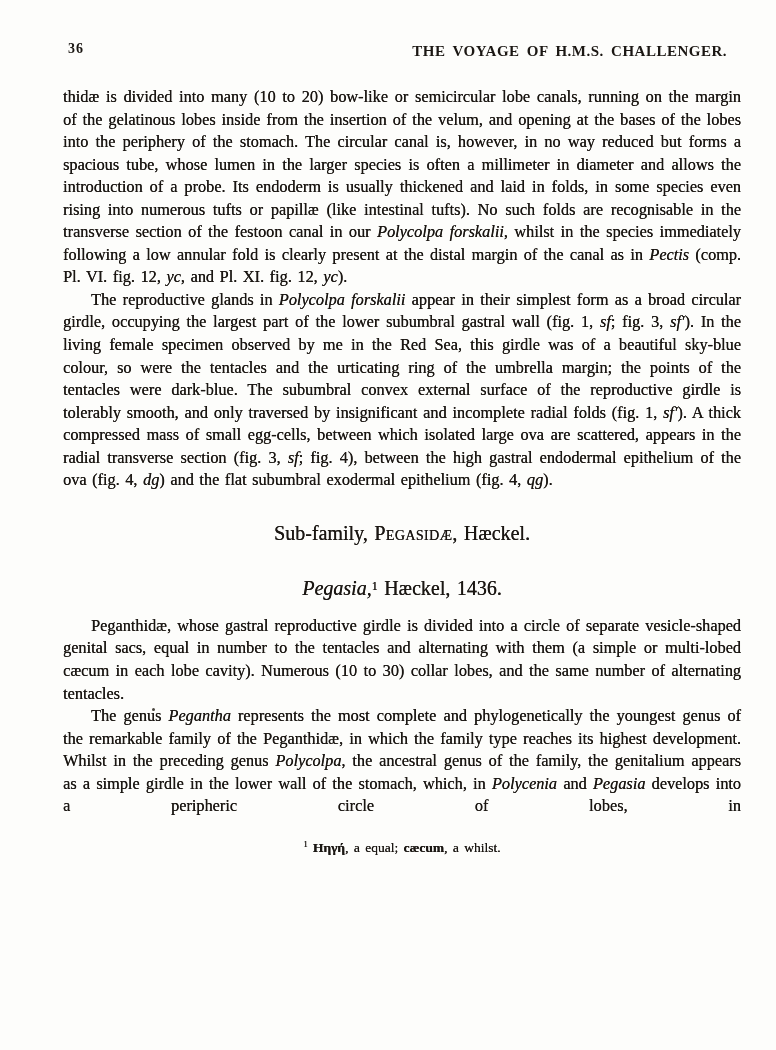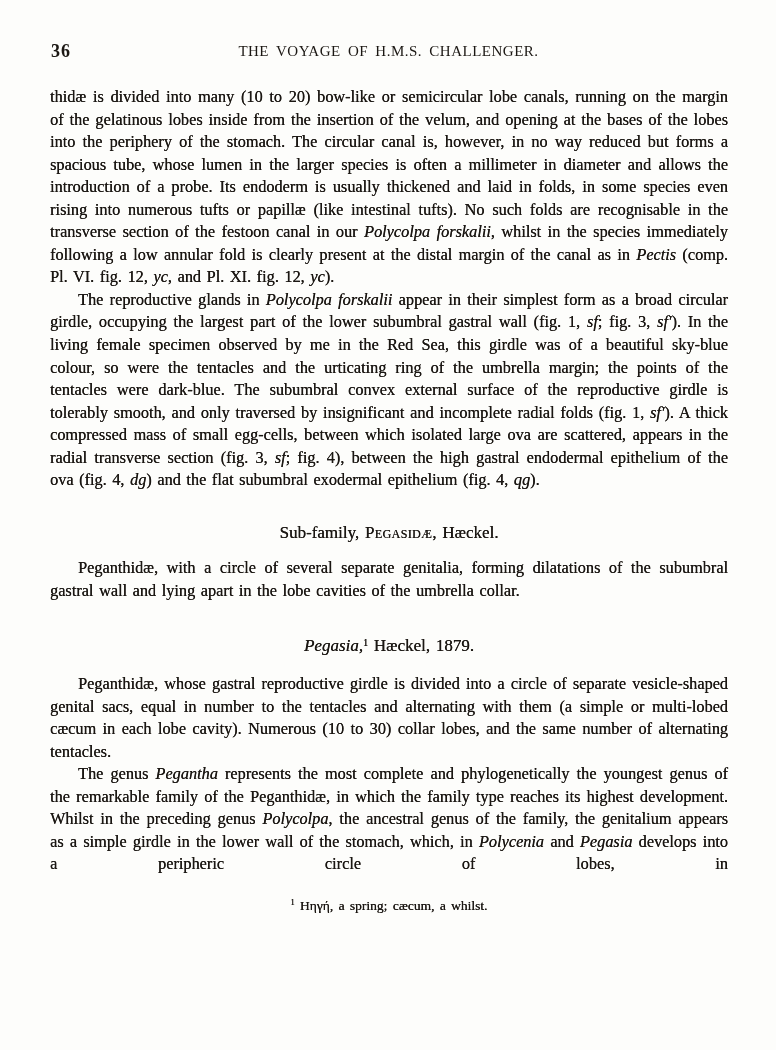--- a/index.html
+++ b/index.html
@@ -15,60 +15,60 @@
     overflow: hidden;
   }
 
   
   .pagehead {
     position: absolute;
     top: 41px; left: 50px; right: 49px;
     height: 22px;
   }
   .pagenum {
-    position: absolute; left: 1px; top: 0;
-    font-size: 18px; font-weight: bold; letter-spacing: 1px;
+    position: absolute; left: 18px; top: 0;
+    font-size: 14px; font-weight: bold; letter-spacing: 1px;
   }
   .runtitle {
     position: absolute; left: 0; right: 0; top: 2px;
-    text-align: center;
-    font-size: 15px; font-weight: normal;
+    text-align: right;
+    font-size: 15px; font-weight: bold;
     letter-spacing: 0.5px; word-spacing: 3px;
     white-space: nowrap;
   }
 
   
   .bodyblock {
     position: absolute;
-    top: 86px; left: 50px; width: 678px;
+    top: 86px; left: 63px; width: 678px;
     font-size: 16.3px;
     line-height: 22.55px;
     text-align: justify;
     word-spacing: 1.5px;
     text-shadow: 0.18px 0 0 #1b1713; 
   }
   .para { text-indent: 28px; }
   .noindent { text-indent: 0; }
   .contpara { text-align-last: justify; } 
 
   .i { font-style: italic; }
   .sc { font-variant: small-caps; letter-spacing: 0.4px; }
-  .b { font-weight: normal; margin-top: 48px; }
+  .b { font-weight: bold; margin-top: 48px; }
 
   sup.fnref {
     font-size: 0.60em;
     line-height: 0;
     vertical-align: 5px;
     font-style: normal;
   }
 
   .centerhead {
     text-align: right;
     text-indent: 0;
-    font-size: 17px;
+    font-size: 20px;
     font-weight: normal;
     margin: 30px 0 13px 0;
     text-align-last: center;
   }
   .genushead { margin: 33px 0 15px 0; }
 
   .footnote {
     text-align: center;
     text-align-last: center;
     text-indent: 0;
@@ -96,26 +96,25 @@
     <span class="runtitle">THE VOYAGE OF H.M.S. CHALLENGER.</span>
   </header>
 
   <main class="bodyblock">
     <p class="para noindent"><span>thidæ is divided into many (10 to 20) bow-like or semicircular lobe canals, running on the margin of the gelatinous lobes inside from the insertion of the velum, and opening at the bases of the lobes into the periphery of the stomach. The circular canal is, however, in no way reduced but forms a spacious tube, whose lumen in the larger species is often a millimeter in diameter and allows the introduction of a probe. Its endoderm is usually thickened and laid in folds, in some species even rising into numerous tufts or papillæ (like intestinal tufts). No such folds are recognisable in the transverse section of the festoon canal in our </span><span class="i">Polycolpa forskalii</span><span>, whilst in the species immediately following a low annular fold is clearly present at the distal margin of the canal as in </span><span class="i">Pectis</span><span> (comp. Pl. VI. fig. 12, </span><span class="i">yc</span><span>, and Pl. XI. fig. 12, </span><span class="i">yc</span><span>).</span></p>
 
     <p class="para"><span>The reproductive glands in </span><span class="i">Polycolpa forskalii</span><span> appear in their simplest form as a broad circular girdle, occupying the largest part of the lower subumbral gastral wall (fig. 1, </span><span class="i">sf</span><span>; fig. 3, </span><span class="i">sf′</span><span>). In the living female specimen observed by me in the Red Sea, this girdle was of a beautiful sky-blue colour, so were the tentacles and the urticating ring of the umbrella margin; the points of the tentacles were dark-blue. The subumbral convex external surface of the reproductive girdle is tolerably smooth, and only traversed by insignificant and incomplete radial folds (fig. 1, </span><span class="i">sf′</span><span>). A thick compressed mass of small egg-cells, between which isolated large ova are scattered, appears in the radial transverse section (fig. 3, </span><span class="i">sf</span><span>; fig. 4), between the high gastral endodermal epithelium of the ova (fig. 4, </span><span class="i">dg</span><span>) and the flat subumbral exodermal epithelium (fig. 4, </span><span class="i">qg</span><span>).</span></p>
 
     <h2 class="centerhead"><span>Sub-family, </span><span class="sc">Pegasidæ</span><span>, Hæckel.</span></h2>
 
-    <p class="para"><span>Peganthidæ, with a circle of several separate genitalia, forming dilatations of the subumbral gastral wall and lying apart in the lobe cavities of the umbrella collar.</span></p>
 
-    <h2 class="centerhead genushead"><span class="i">Pegasia,</span><sup class="fnref">1</sup><span> Hæckel, 1879.</span></h2>
+    <h2 class="centerhead genushead"><span class="i">Pegasia,</span><sup class="fnref">1</sup><span> Hæckel, 1436.</span></h2>
 
     <p class="para"><span>Peganthidæ, whose gastral reproductive girdle is divided into a circle of separate vesicle-shaped genital sacs, equal in number to the tentacles and alternating with them (a simple or multi-lobed cæcum in each lobe cavity). Numerous (10 to 30) collar lobes, and the same number of alternating tentacles.</span></p>
 
     <p class="para contpara"><span>The genus </span><span class="i">Pegantha</span><span> represents the most complete and phylogenetically the youngest genus of the remarkable family of the Peganthidæ, in which the family type reaches its highest development. Whilst in the preceding genus </span><span class="i">Polycolpa</span><span>, the ancestral genus of the family, the genitalium appears as a simple girdle in the lower wall of the stomach, which, in </span><span class="i">Polycenia</span><span> and </span><span class="i">Pegasia</span><span> develops into a peripheric circle of lobes, in</span></p>
 
-    <div class="footnote"><sup class="fnref">1</sup><span> </span><span class="b">Ηηγή</span><span>, a spring; </span><span class="b">cæcum</span><span>, a whilst.</span></div>
+    <div class="footnote"><sup class="fnref">1</sup><span> </span><span class="b">Ηηγή</span><span>, a equal; </span><span class="b">cæcum</span><span>, a whilst.</span></div>
   </main>
 
   <div class="speck"></div>
 
 </div>
 
 </body></html>

